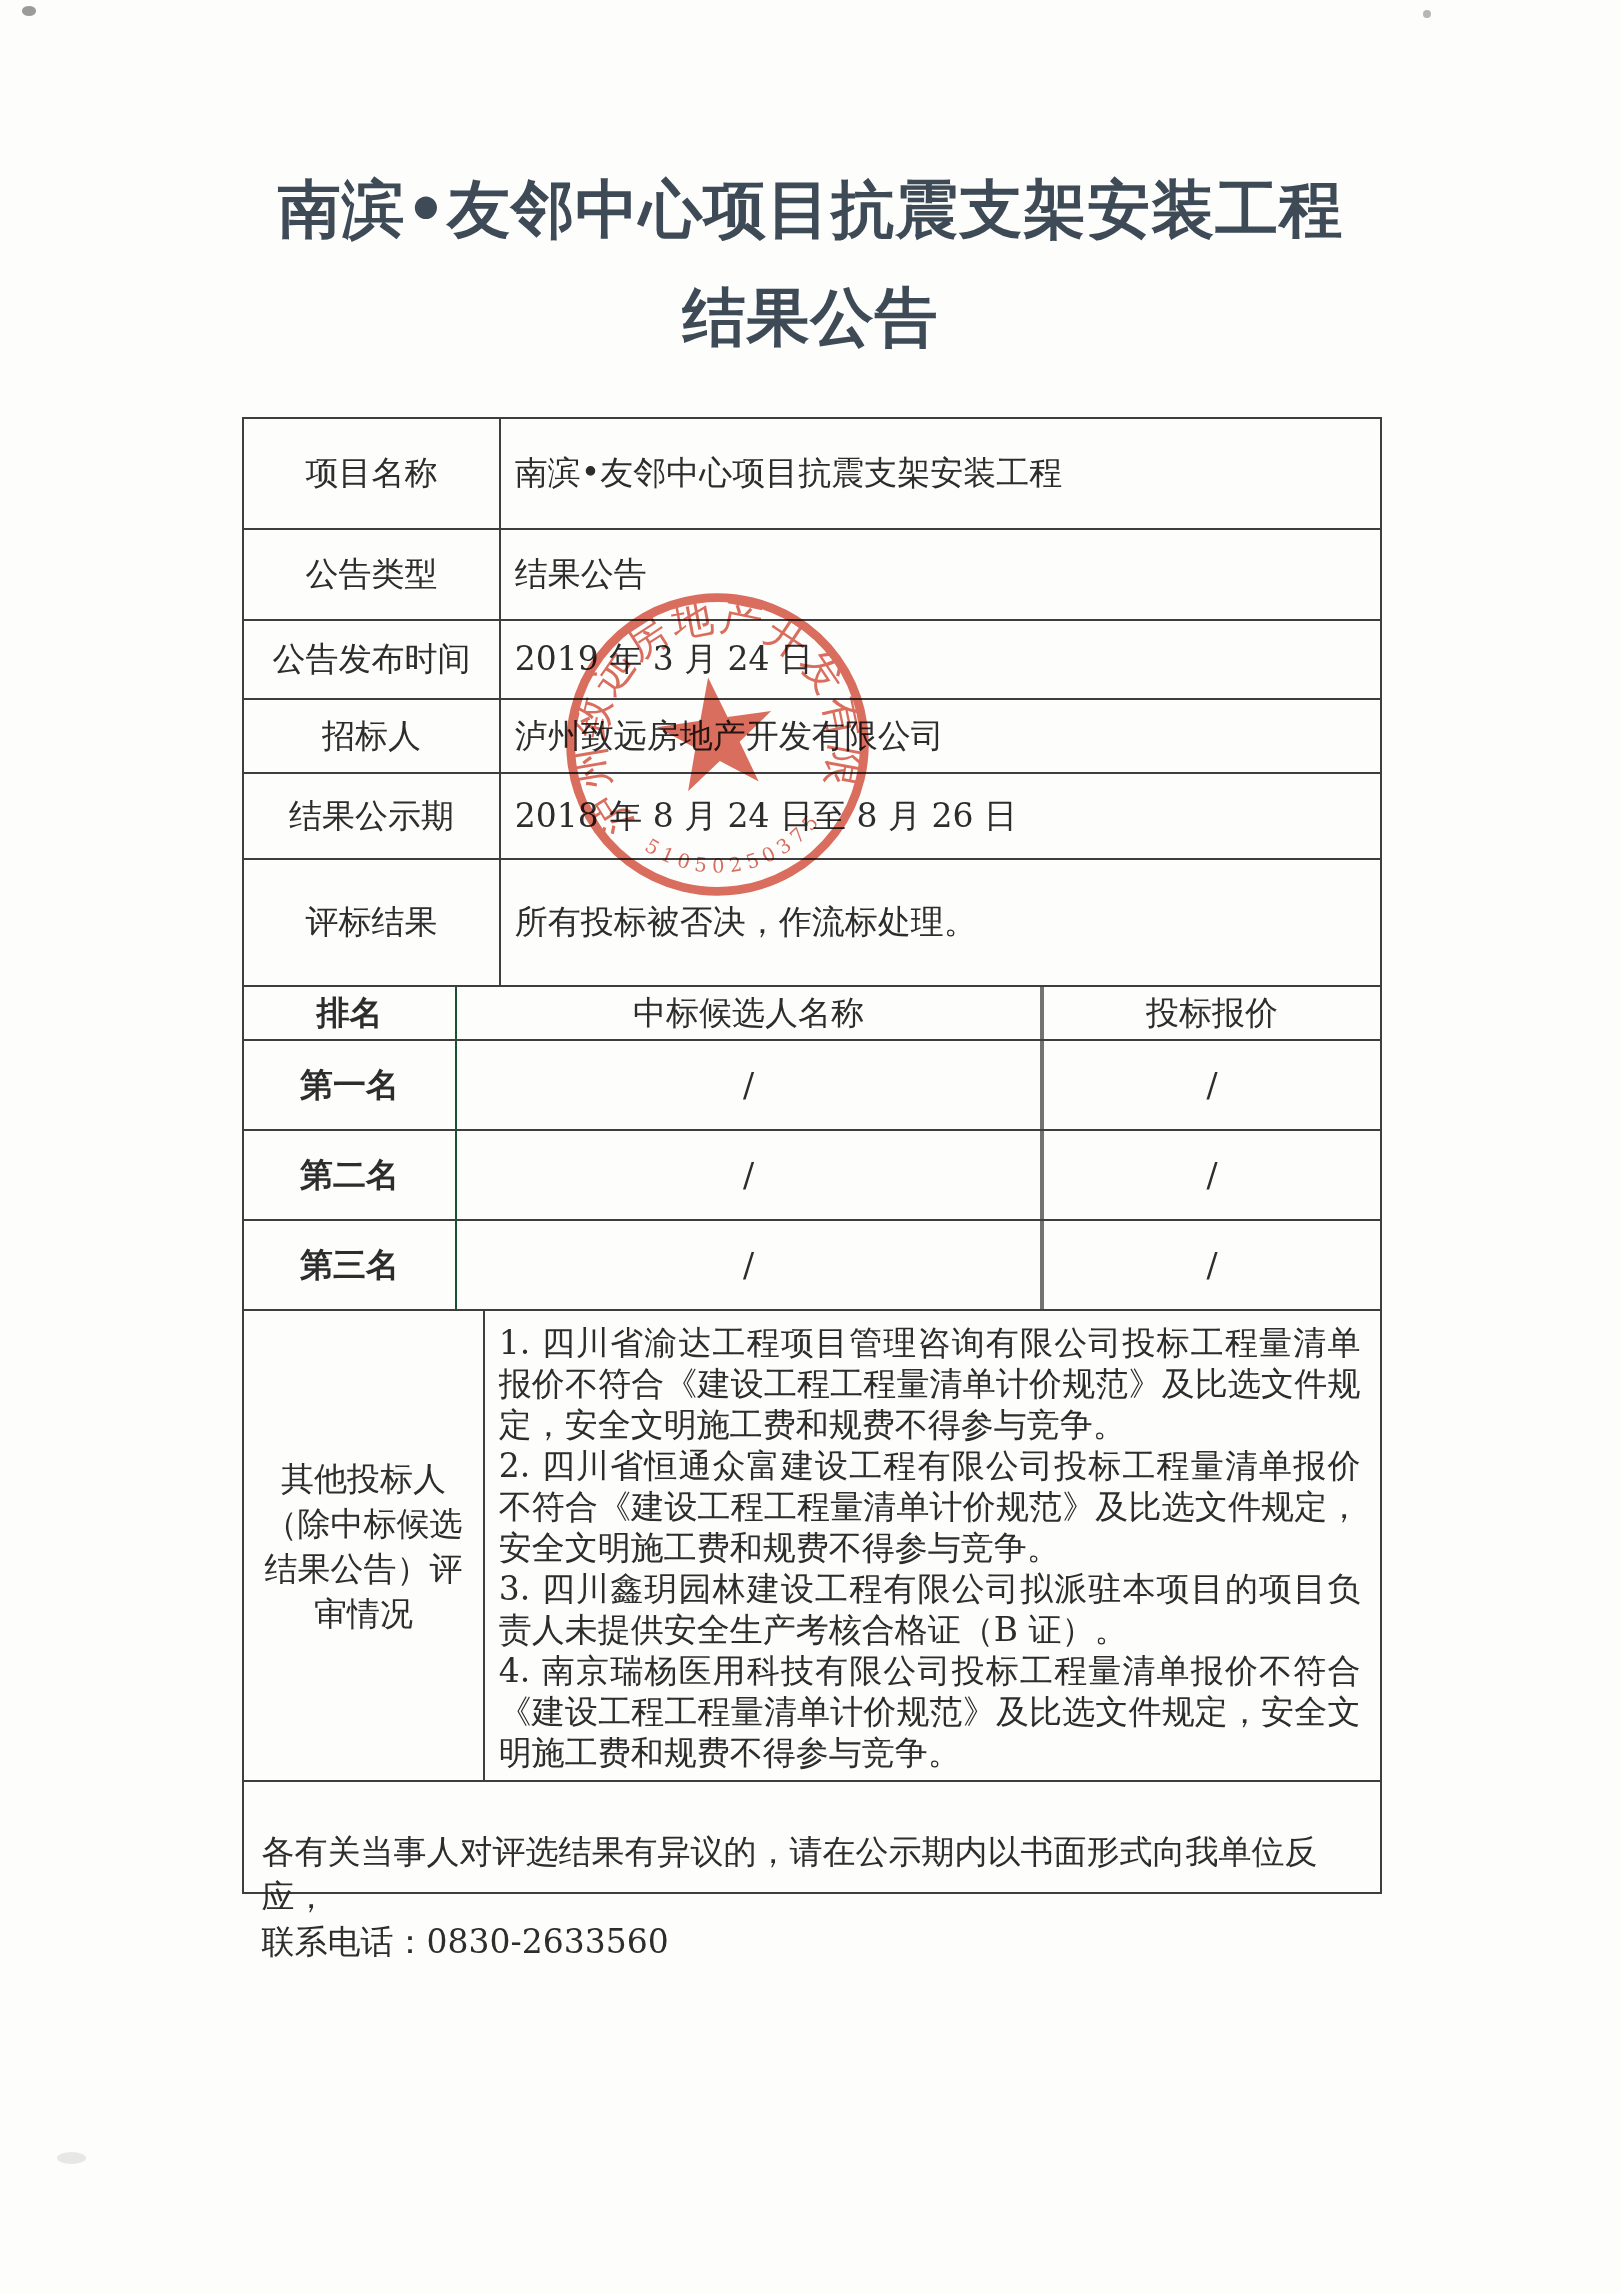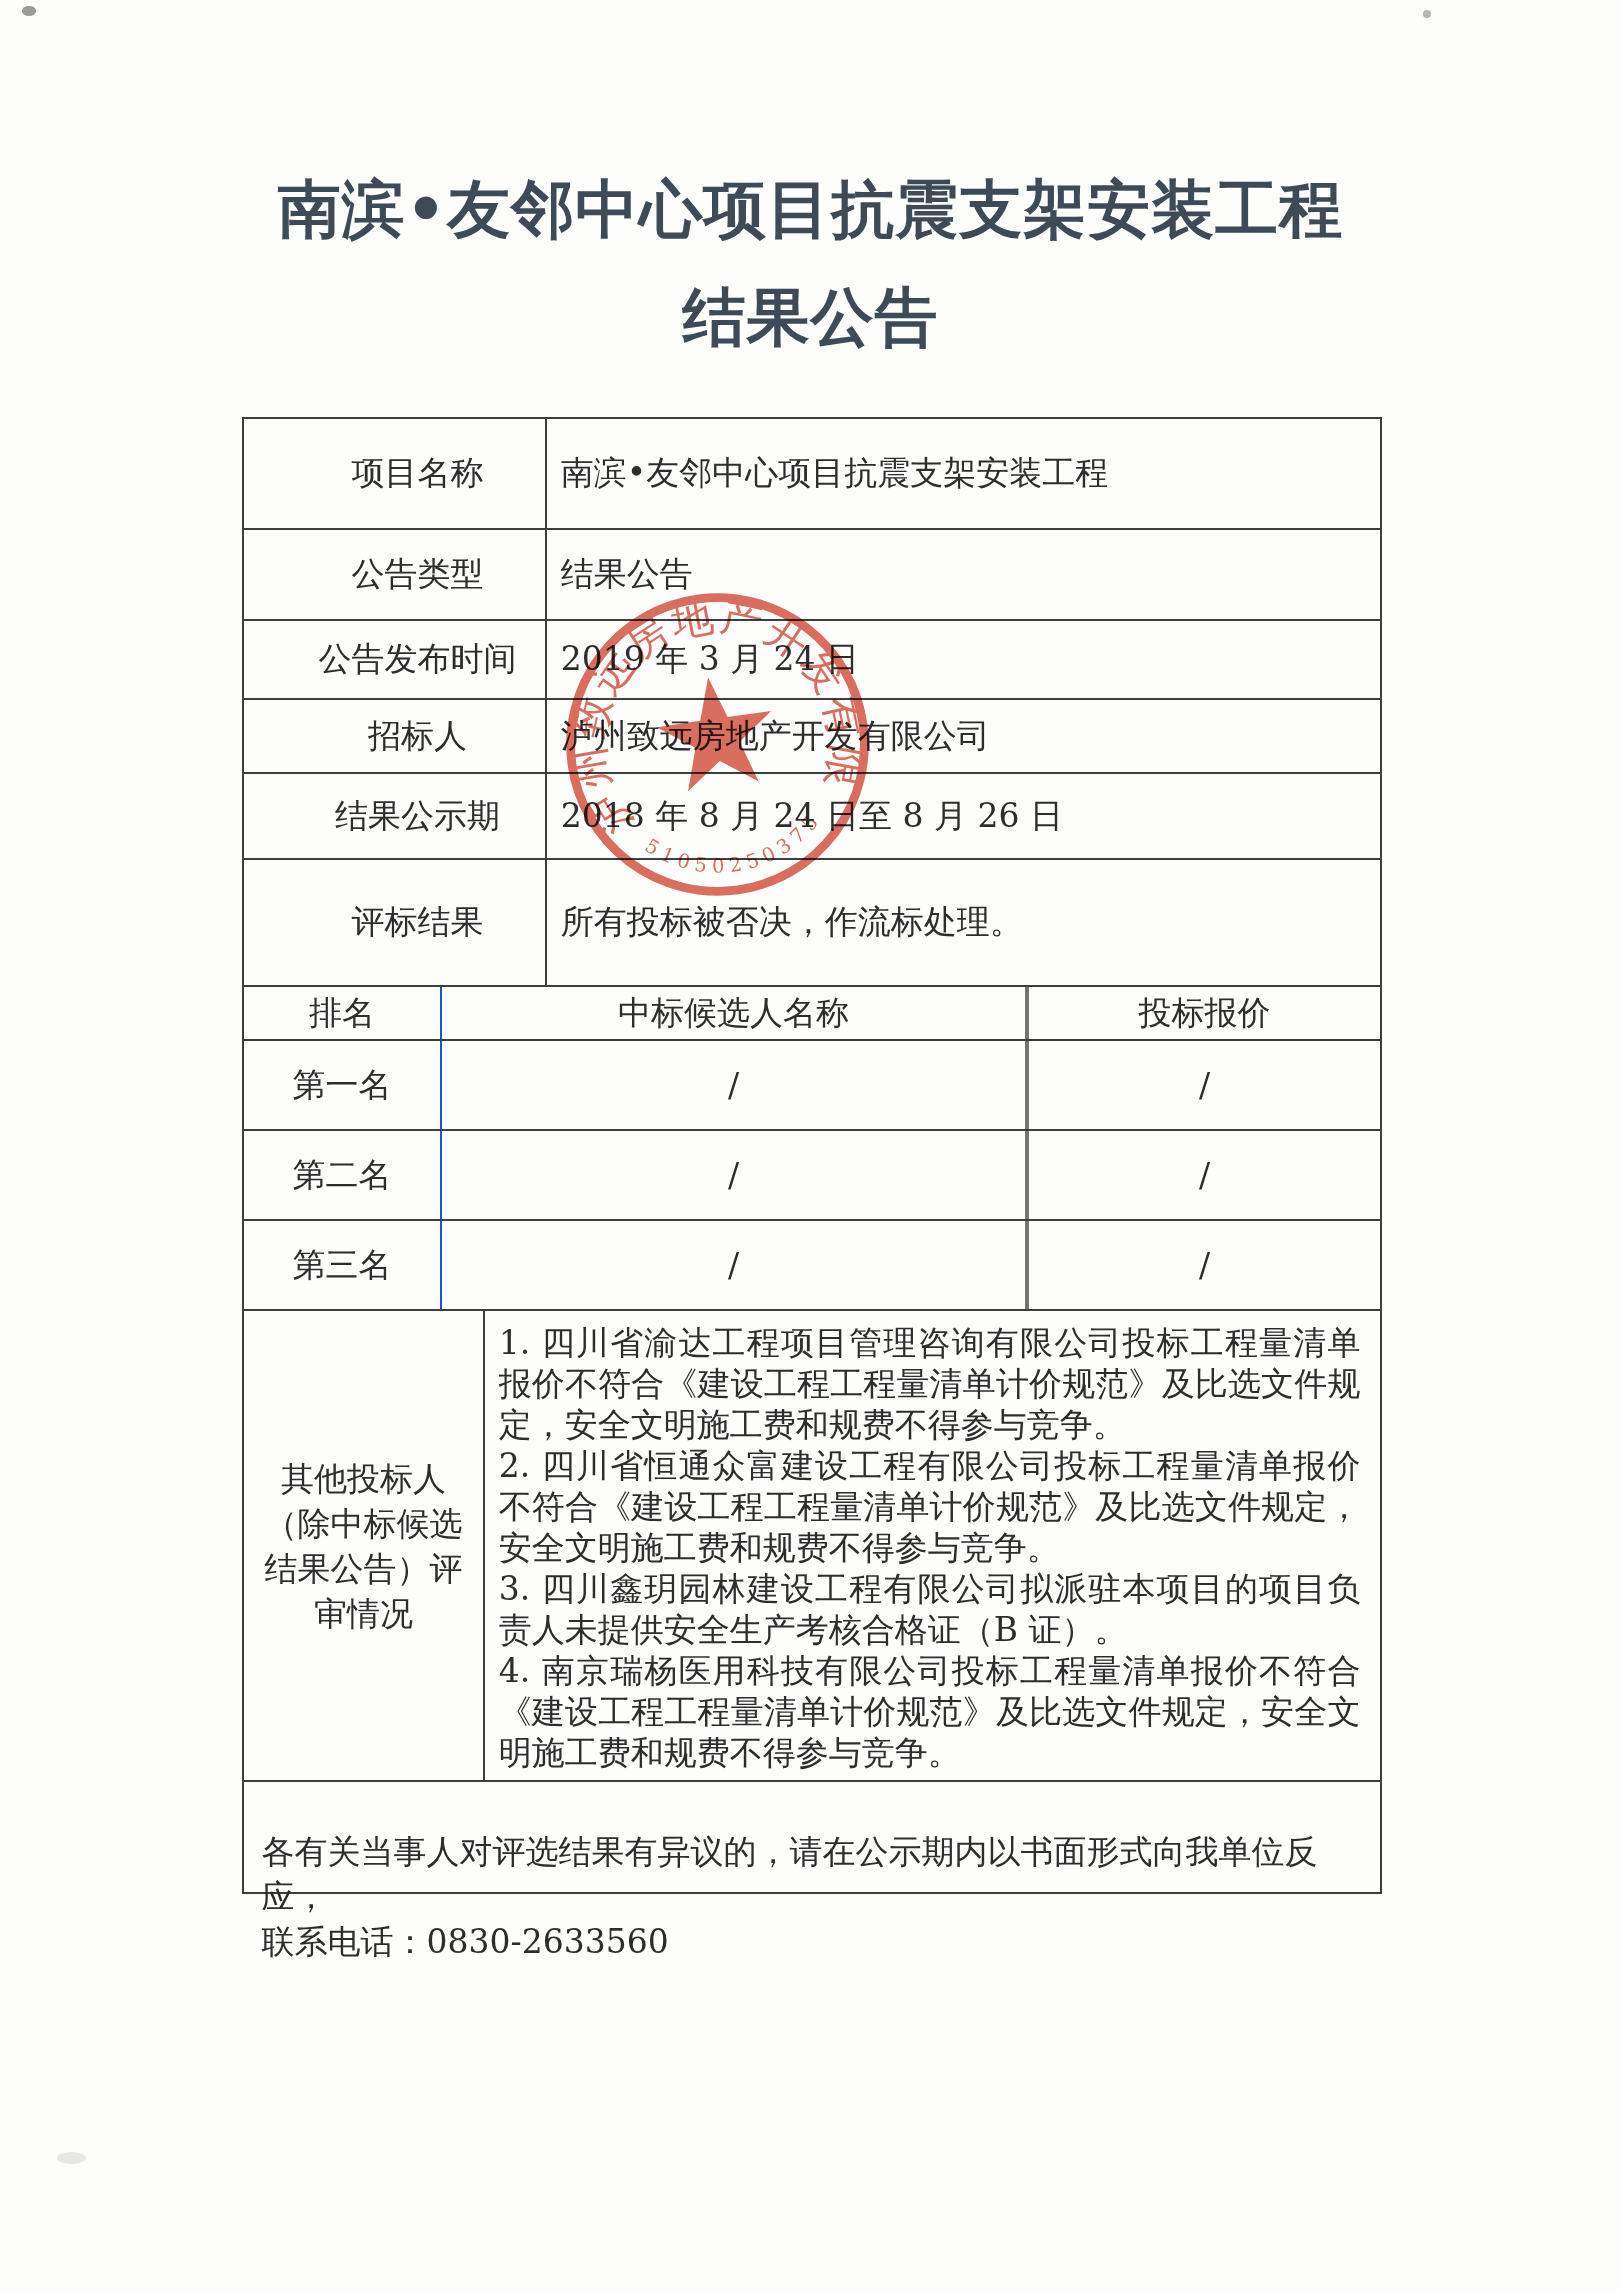--- a/index.html
+++ b/index.html
@@ -35,30 +35,29 @@
     font-size: 33px;
   }
   .row { display: flex; border-bottom: 2px solid #3e3e3e; }
   .row.last { border-bottom: none; }
 
   .lab {
     width: 257px;
     border-right: 2px solid #3e3e3e;
     display: flex; align-items: center; justify-content: center;
     text-align: center;
-    margin-left: 46px;
   }
   .val {
     flex: 1;
     display: flex; align-items: center;
     padding-left: 13.7px;
   }
 
-  .c1 { width: 198px; border-right: 2px solid #1d4ed8;
-        display: flex; align-items: center; justify-content: center; }
+  .c1 { width: 213px; border-right: 2px solid #14532d;
+        display: flex; align-items: center; justify-content: center; font-weight: bold; }
   .c2 { width: 587px; border-right: 4px solid #737373;
         display: flex; align-items: center; justify-content: center; }
   .c3 { flex: 1; display: flex; align-items: center; justify-content: center; }
 
   .rev-label {
     width: 241px;
     border-right: 2px solid #3e3e3e;
     display: flex; flex-direction: column;
     align-items: center; justify-content: center;
     line-height: 45px;

